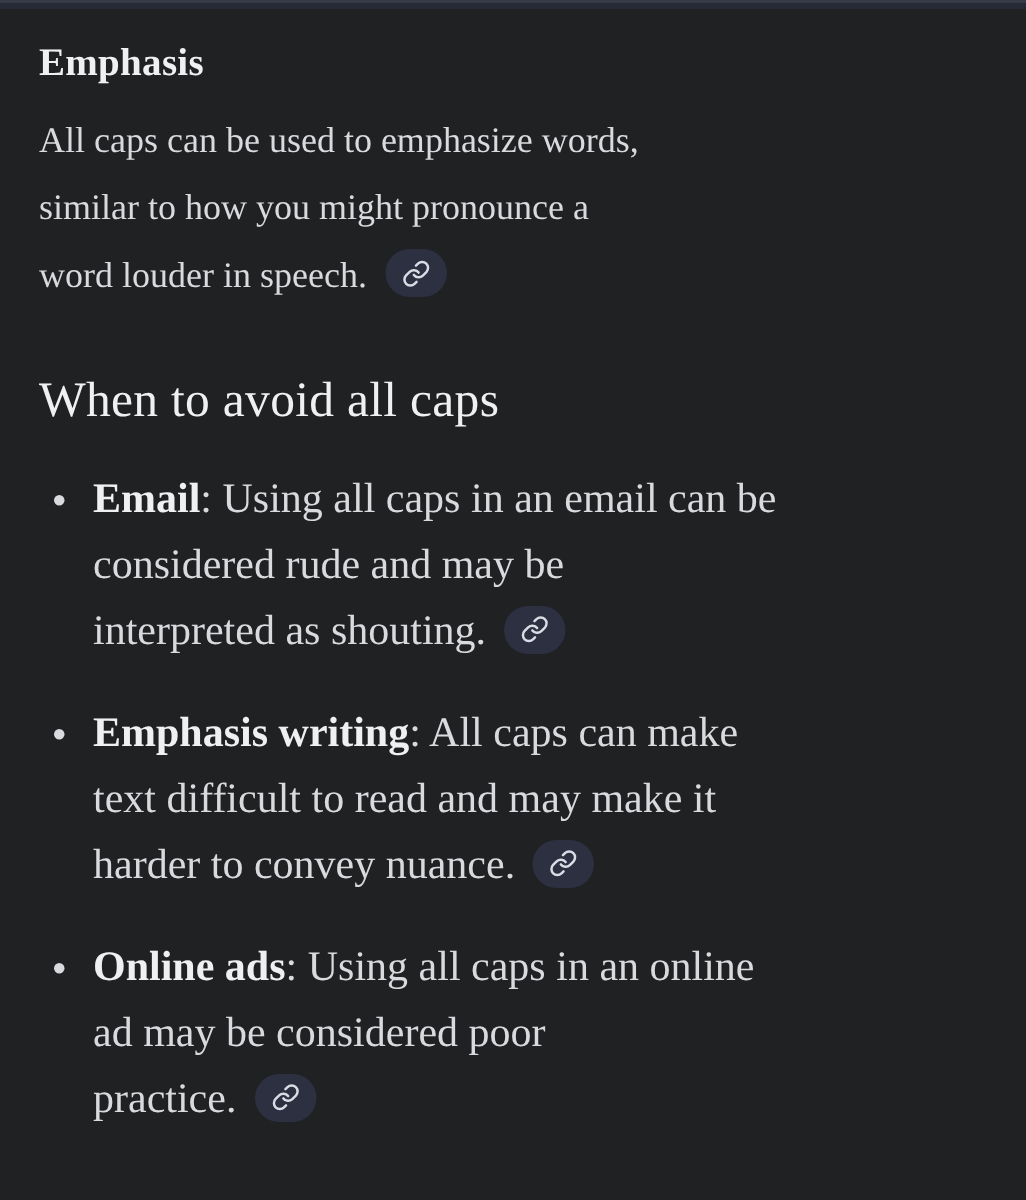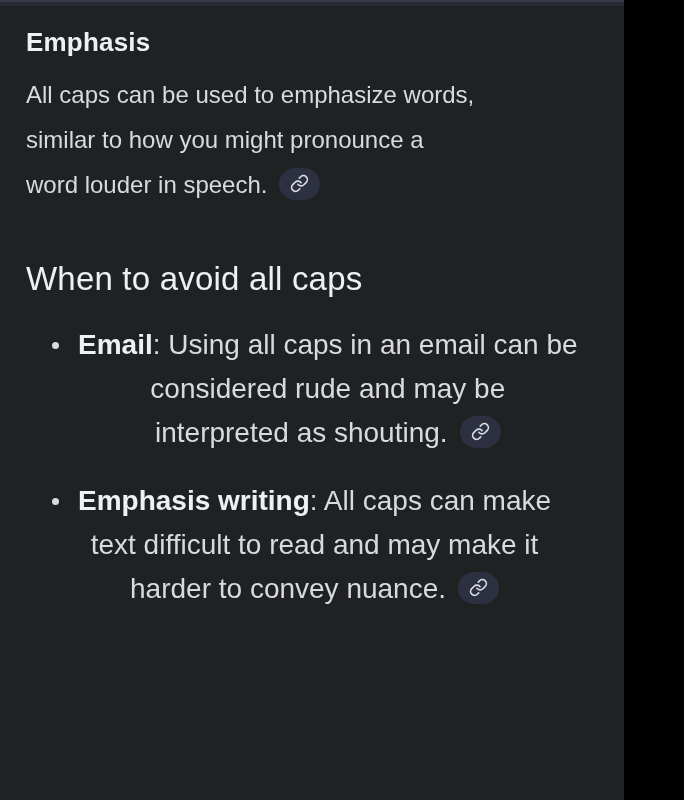--- a/index.html
+++ b/index.html
@@ -2,25 +2,26 @@
 <html style="--background: #1f2123; --top_strip: #262a36; --top_strip_highlight: #363a49; --pill_background: #2d3040; --body_text: #d9dadd; --heading_text: #eef0f2; --icon_color: #d9dce4;"><head>
 <meta charset="utf-8">
 <style>
   html, body { margin: 0; padding: 0; }
   body {
     font-family: "Liberation Sans", sans-serif;
     background: #000;
   }
   .page {
     position: relative;
-    width: 624px;
+    width: 684px;
     height: 800px;
     background: var(--background, #1f2123);
     overflow: hidden;
     box-sizing: border-box;
+    font-family: Liberation Serif, serif;
   }
   .top-strip {
     height: 6px;
     width: 100%;
     background: var(--top_strip, #262a36);
     border-top: 2px solid var(--top_strip_highlight, #363a49);
     box-sizing: border-box;
   }
   .content {
     padding: 20px 20px 0 26px;
@@ -36,32 +37,31 @@
   }
   .para {
     margin: 0;
     font-size: 24px;
     line-height: 45px;
     color: var(--body_text, #d9dadd);
     max-width: 630px;
   }
   .prewrap { white-space: pre-line; }
   .section-heading {
-    margin: 50px 0 22px 0;
+    margin: 38px 0 22px 0;
     font-size: 33px;
     line-height: 44px;
     font-weight: 400;
     color: var(--heading_text, #eef0f2);
     letter-spacing: 0.2px;
   }
   ul.bullet-list {
     list-style: none;
-    margin: 16px;
+    margin: 0;
     padding: 0;
-    text-align: center;
   }
   li.bullet-item {
     display: flex;
     align-items: flex-start;
     margin: 0 0 24px 0;
     font-size: 28px;
     line-height: 44px;
     color: var(--body_text, #d9dadd);
   }
   .dot {
@@ -140,16 +140,27 @@
         <span class="bullet-text"><b class="term">Emphasis writing</b><span class="prewrap">: All caps can make
 text difficult to read and may make it
 harder to convey nuance.</span><button class="cite">
               <svg width="19" height="19" viewBox="0 0 24 24">
                 <path d="M10 13a5 5 0 0 0 7.54.54l3-3a5 5 0 0 0-7.07-7.07l-1.72 1.71"></path>
                 <path d="M14 11a5 5 0 0 0-7.54-.54l-3 3a5 5 0 0 0 7.07 7.07l1.71-1.71"></path>
               </svg>
             </button></span>
       </li>
 
+      <li class="bullet-item">
+        <span class="dot"></span>
+        <span class="bullet-text"><b class="term">Online ads</b><span class="prewrap">: Using all caps in an online
+ad may be considered poor
+practice.</span><button class="cite">
+              <svg width="19" height="19" viewBox="0 0 24 24">
+                <path d="M10 13a5 5 0 0 0 7.54.54l3-3a5 5 0 0 0-7.07-7.07l-1.72 1.71"></path>
+                <path d="M14 11a5 5 0 0 0-7.54-.54l-3 3a5 5 0 0 0 7.07 7.07l1.71-1.71"></path>
+              </svg>
+            </button></span>
+      </li>
 
     </ul>
   </div>
 </div>
 
 </body></html>

